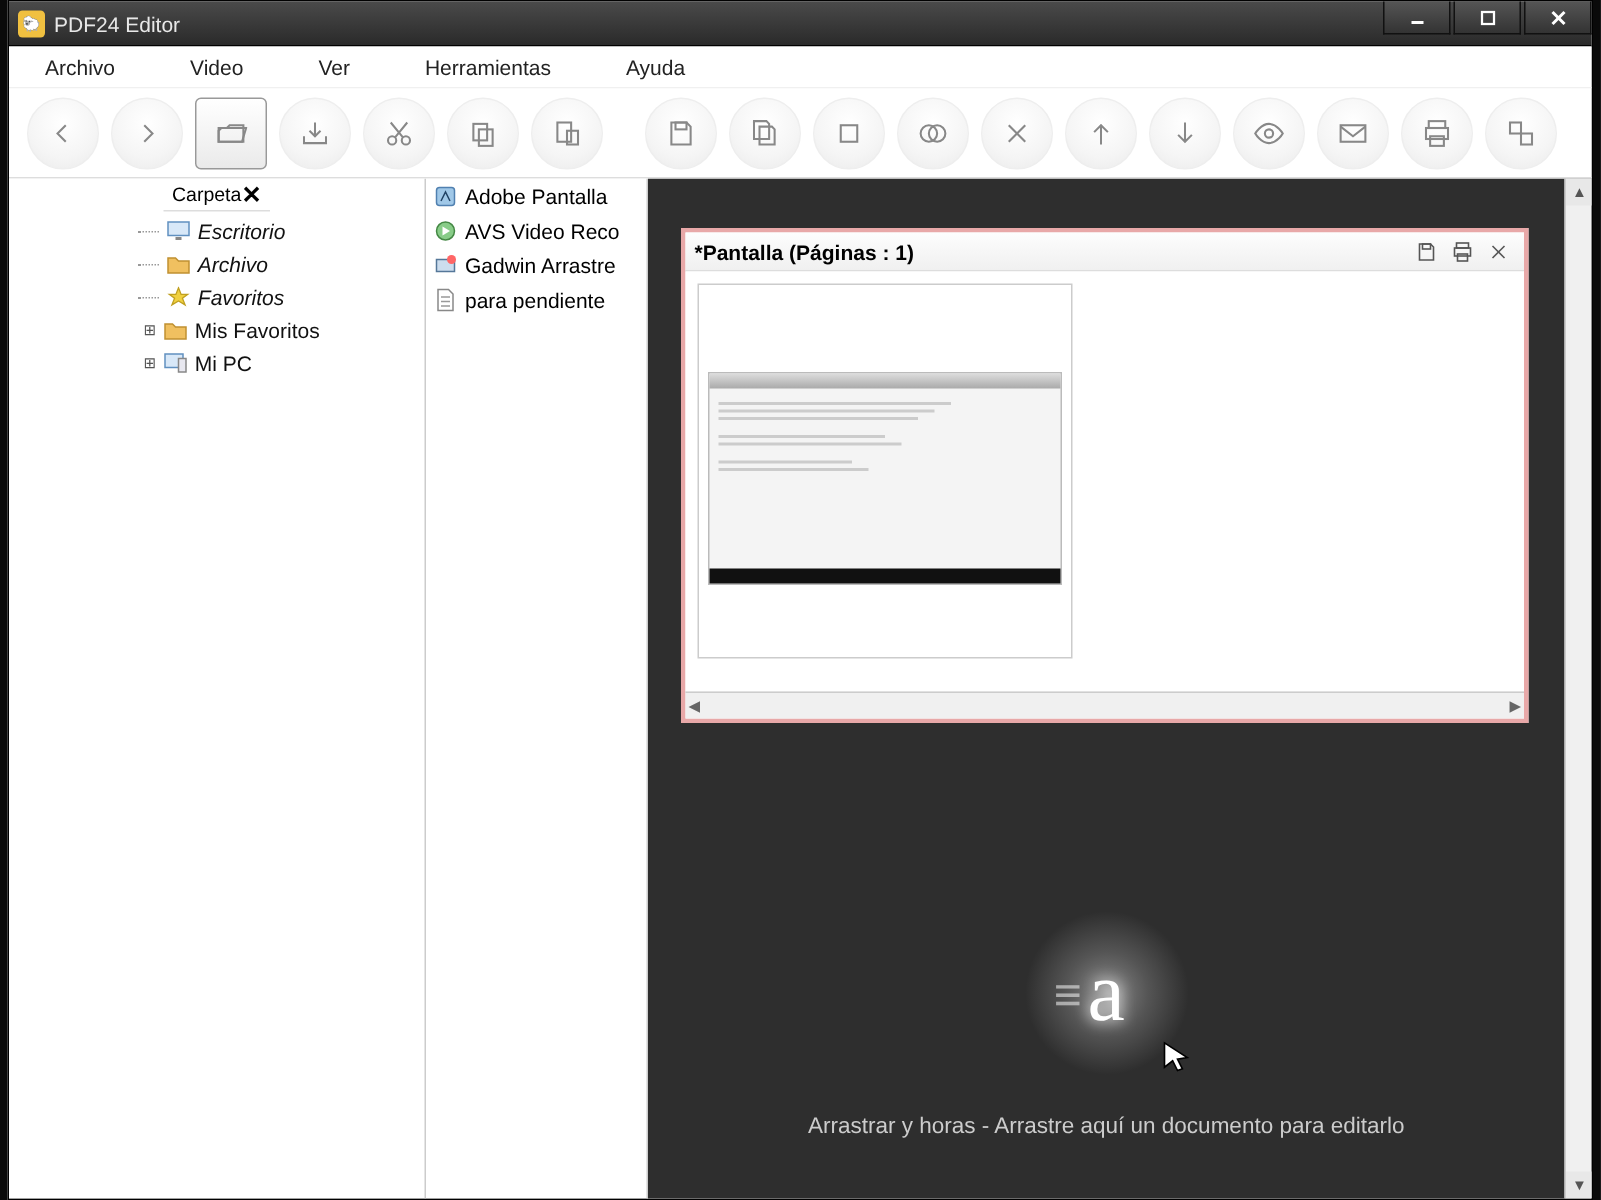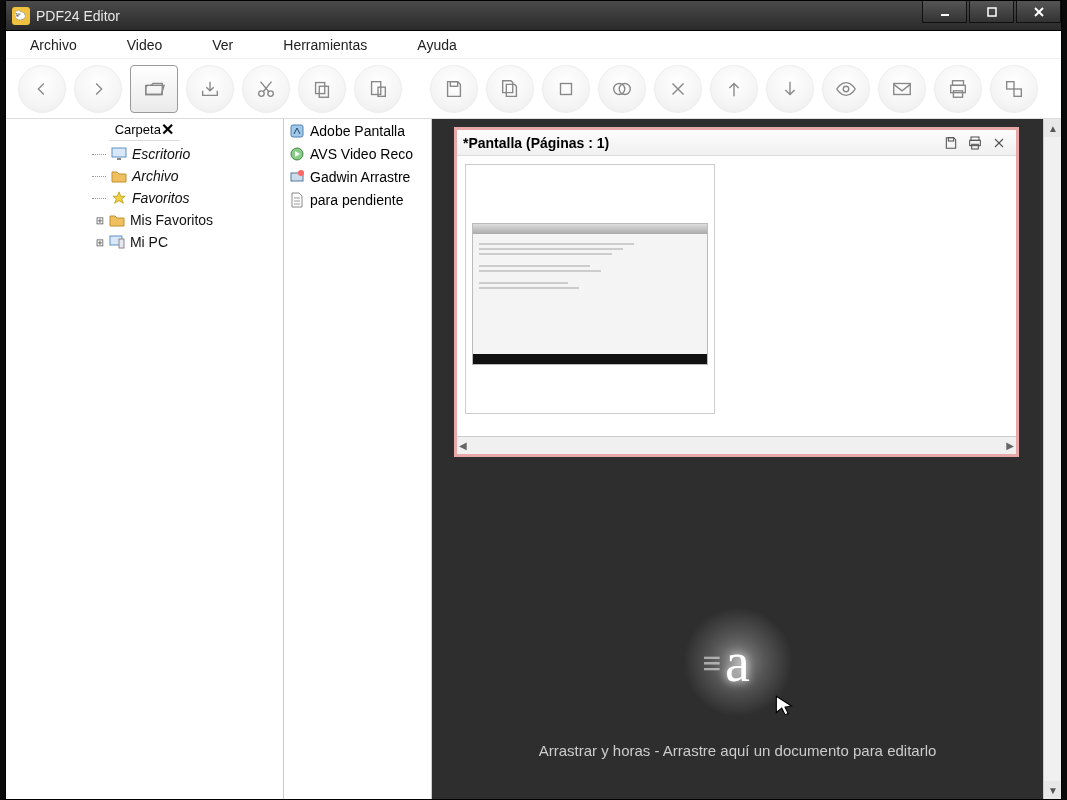--- a/index.html
+++ b/index.html
@@ -47,21 +47,21 @@
 .file-row { display: flex; align-items: center; height: 23px; padding-left: 4px; cursor:pointer; white-space:nowrap;}
 .file-icon { width: 18px; height: 18px; margin-right: 4px; display:flex;align-items:center;justify-content:center;}
 
 
 .preview-area { flex: 1; background: #2e2e2e; position: relative; display:flex; flex-direction:column;}
 .preview-scroll { position:absolute; right:0; top:0; width:18px; height:100%; background:#f0f0f0; border-left:1px solid #ccc;}
 .scroll-arrow { width:18px; height:18px; display:flex;align-items:center;justify-content:center; font-size:10px; color:#555; background:#e8e8e8;}
 .scroll-arrow.top{position:absolute;top:0;}
 .scroll-arrow.bottom{position:absolute;bottom:0;}
 
-.doc-window { position: absolute; left: 22px; top: 8px; width: 565px; background: #fff; border: 3px solid #e8a8a8; }
+.doc-window { position: absolute; left: 22px; top: 33px; width: 565px; background: #fff; border: 3px solid #e8a8a8; }
 .doc-titlebar { height: 26px; background: linear-gradient(#fdfdfd,#f0f0f0); display: flex; align-items: center; padding: 0 6px; font-size: 14px; font-weight: bold; border-bottom:1px solid #ddd;}
 .doc-titlebar .t { flex: 1; }
 .doc-tb-btn { width: 22px; height: 20px; margin-left: 2px; display:flex;align-items:center;justify-content:center; cursor:pointer;}
 .doc-tb-btn svg { width:16px;height:16px;stroke:#555;fill:none;stroke-width:1.6;}
 .doc-body { height: 280px; background:#fff; display:flex; align-items:flex-start; justify-content:flex-start; padding:8px;}
 .page-thumb { width: 250px; height: 250px; border:1px solid #ccc; background:#fff; padding:6px; }
 .thumb-content { width:100%; height:60%; margin-top:22%; background:#f4f4f4; border:1px solid #bbb; position:relative;}
 .thumb-bar { height:10px; background:linear-gradient(#ddd,#aaa); width:100%;}
 .thumb-bar.bottom{position:absolute;bottom:0;background:#111;}
 .thumb-lines { padding:6px; }

